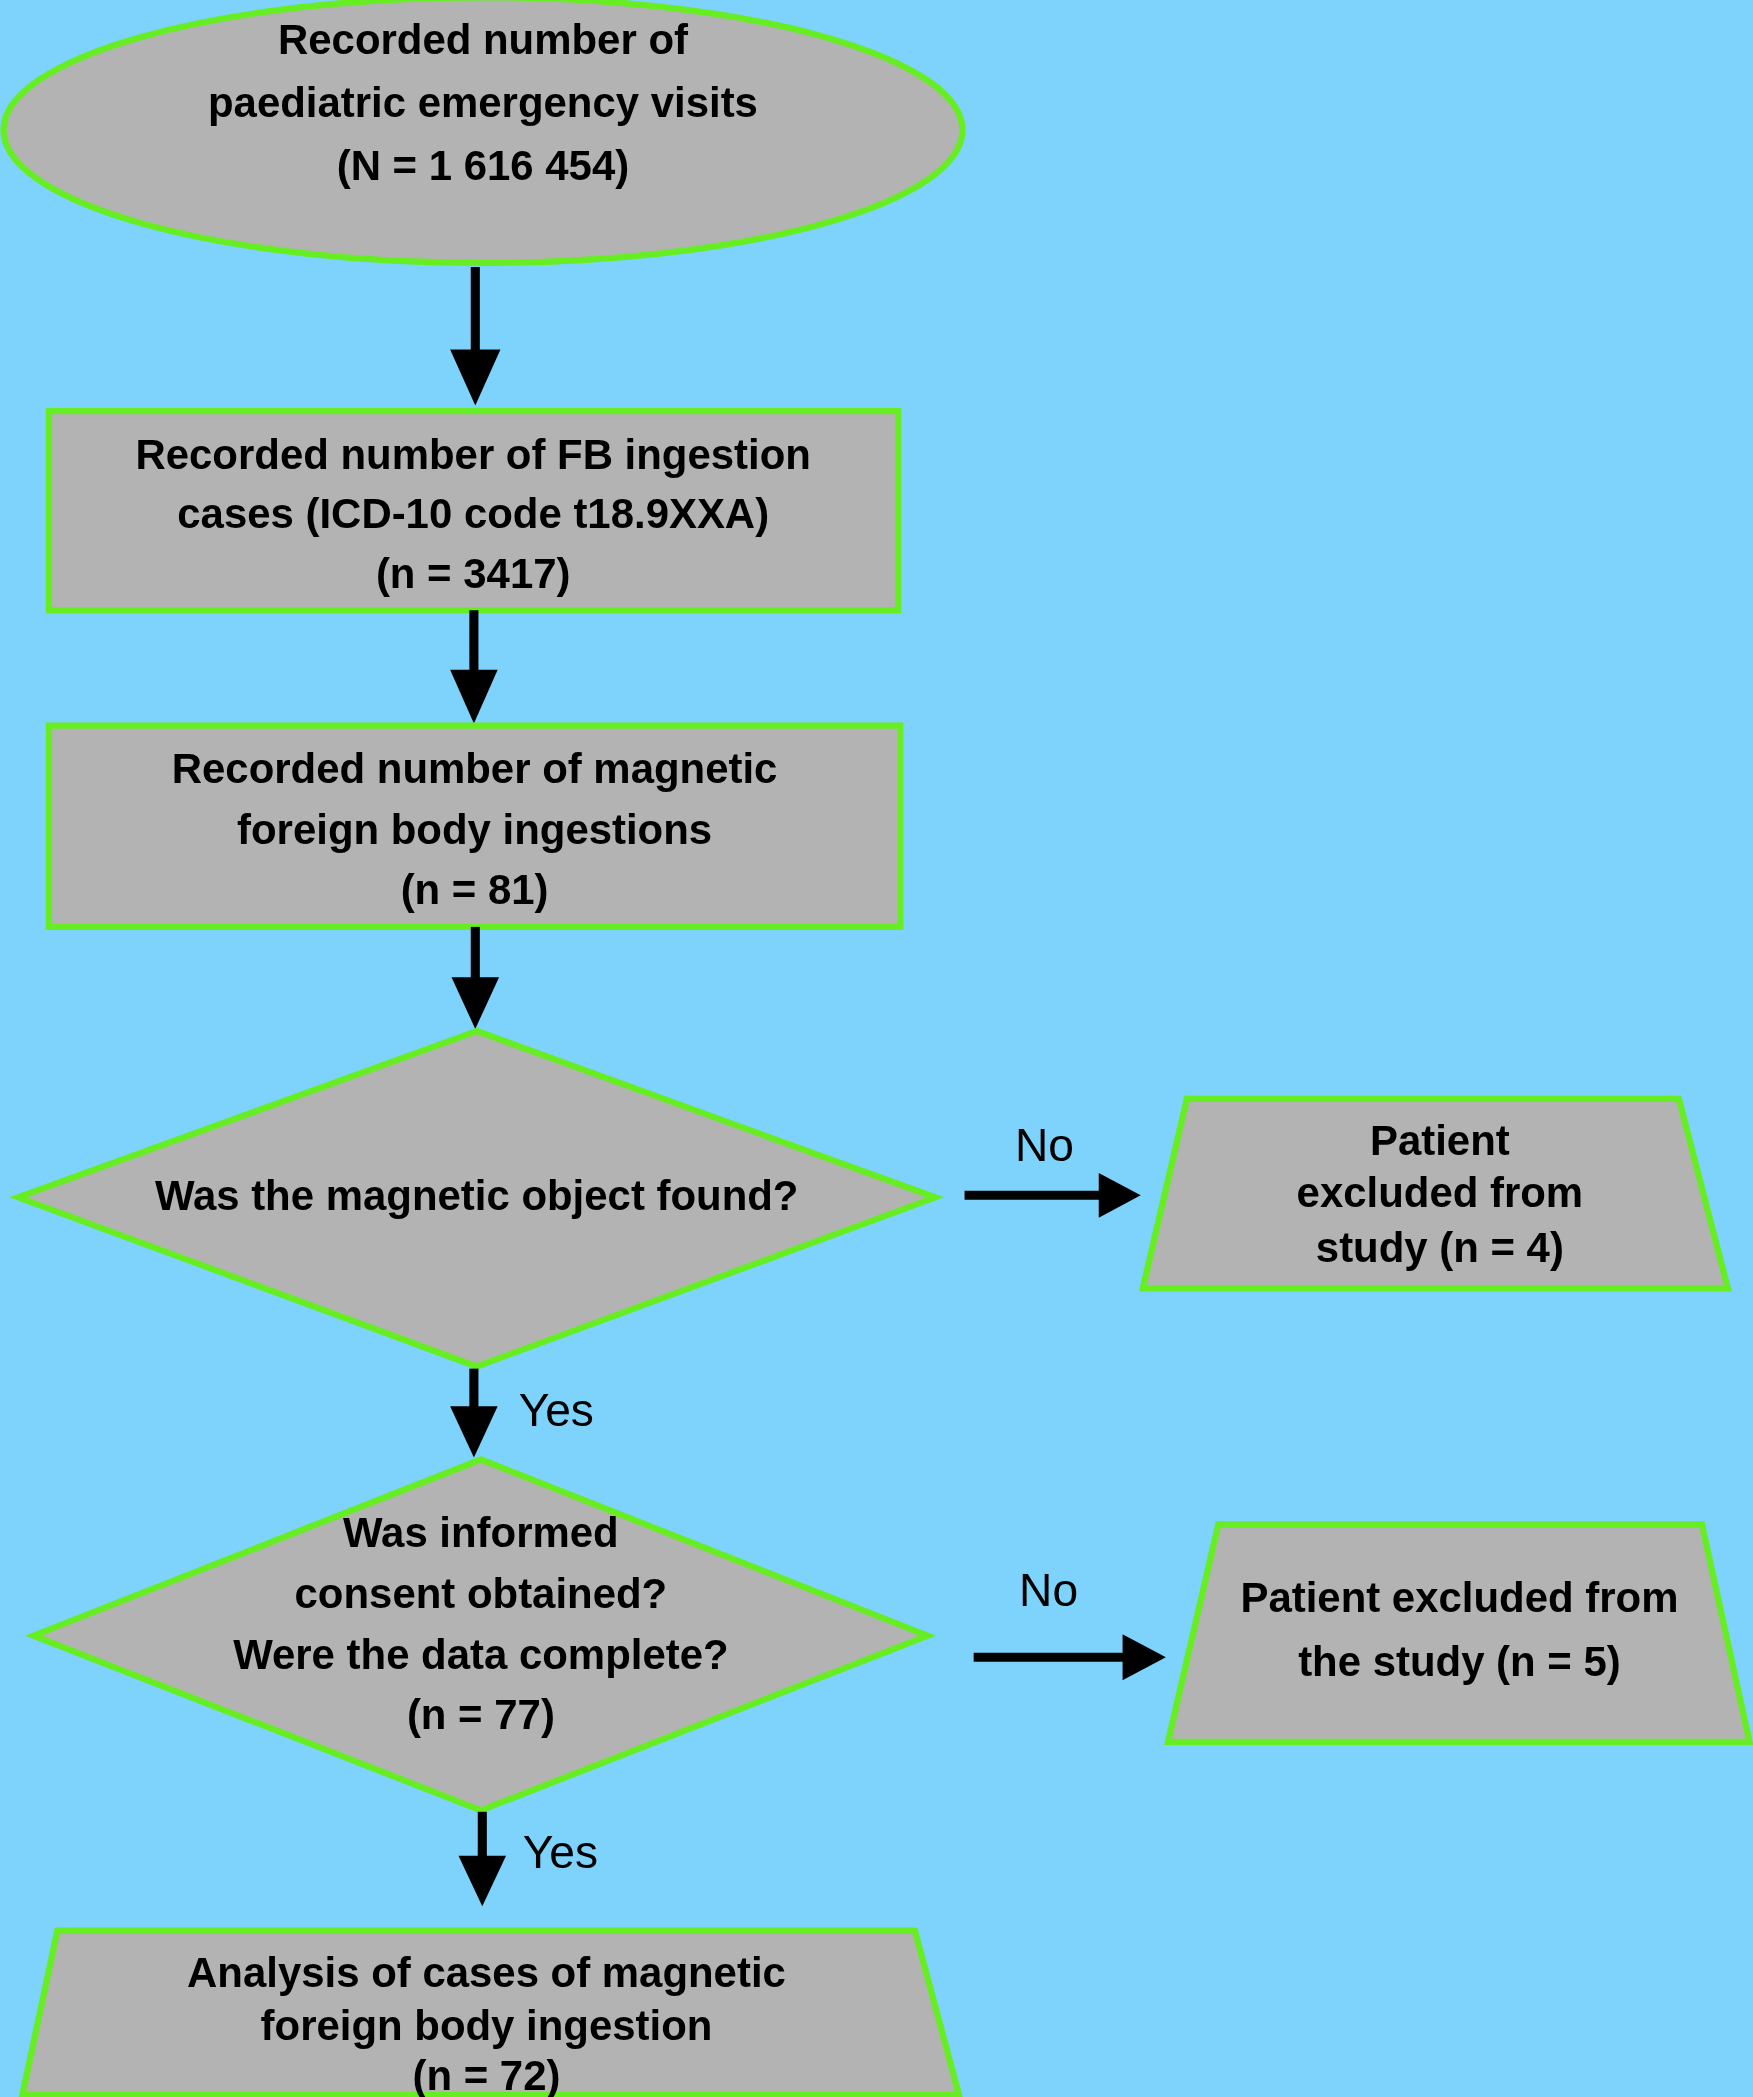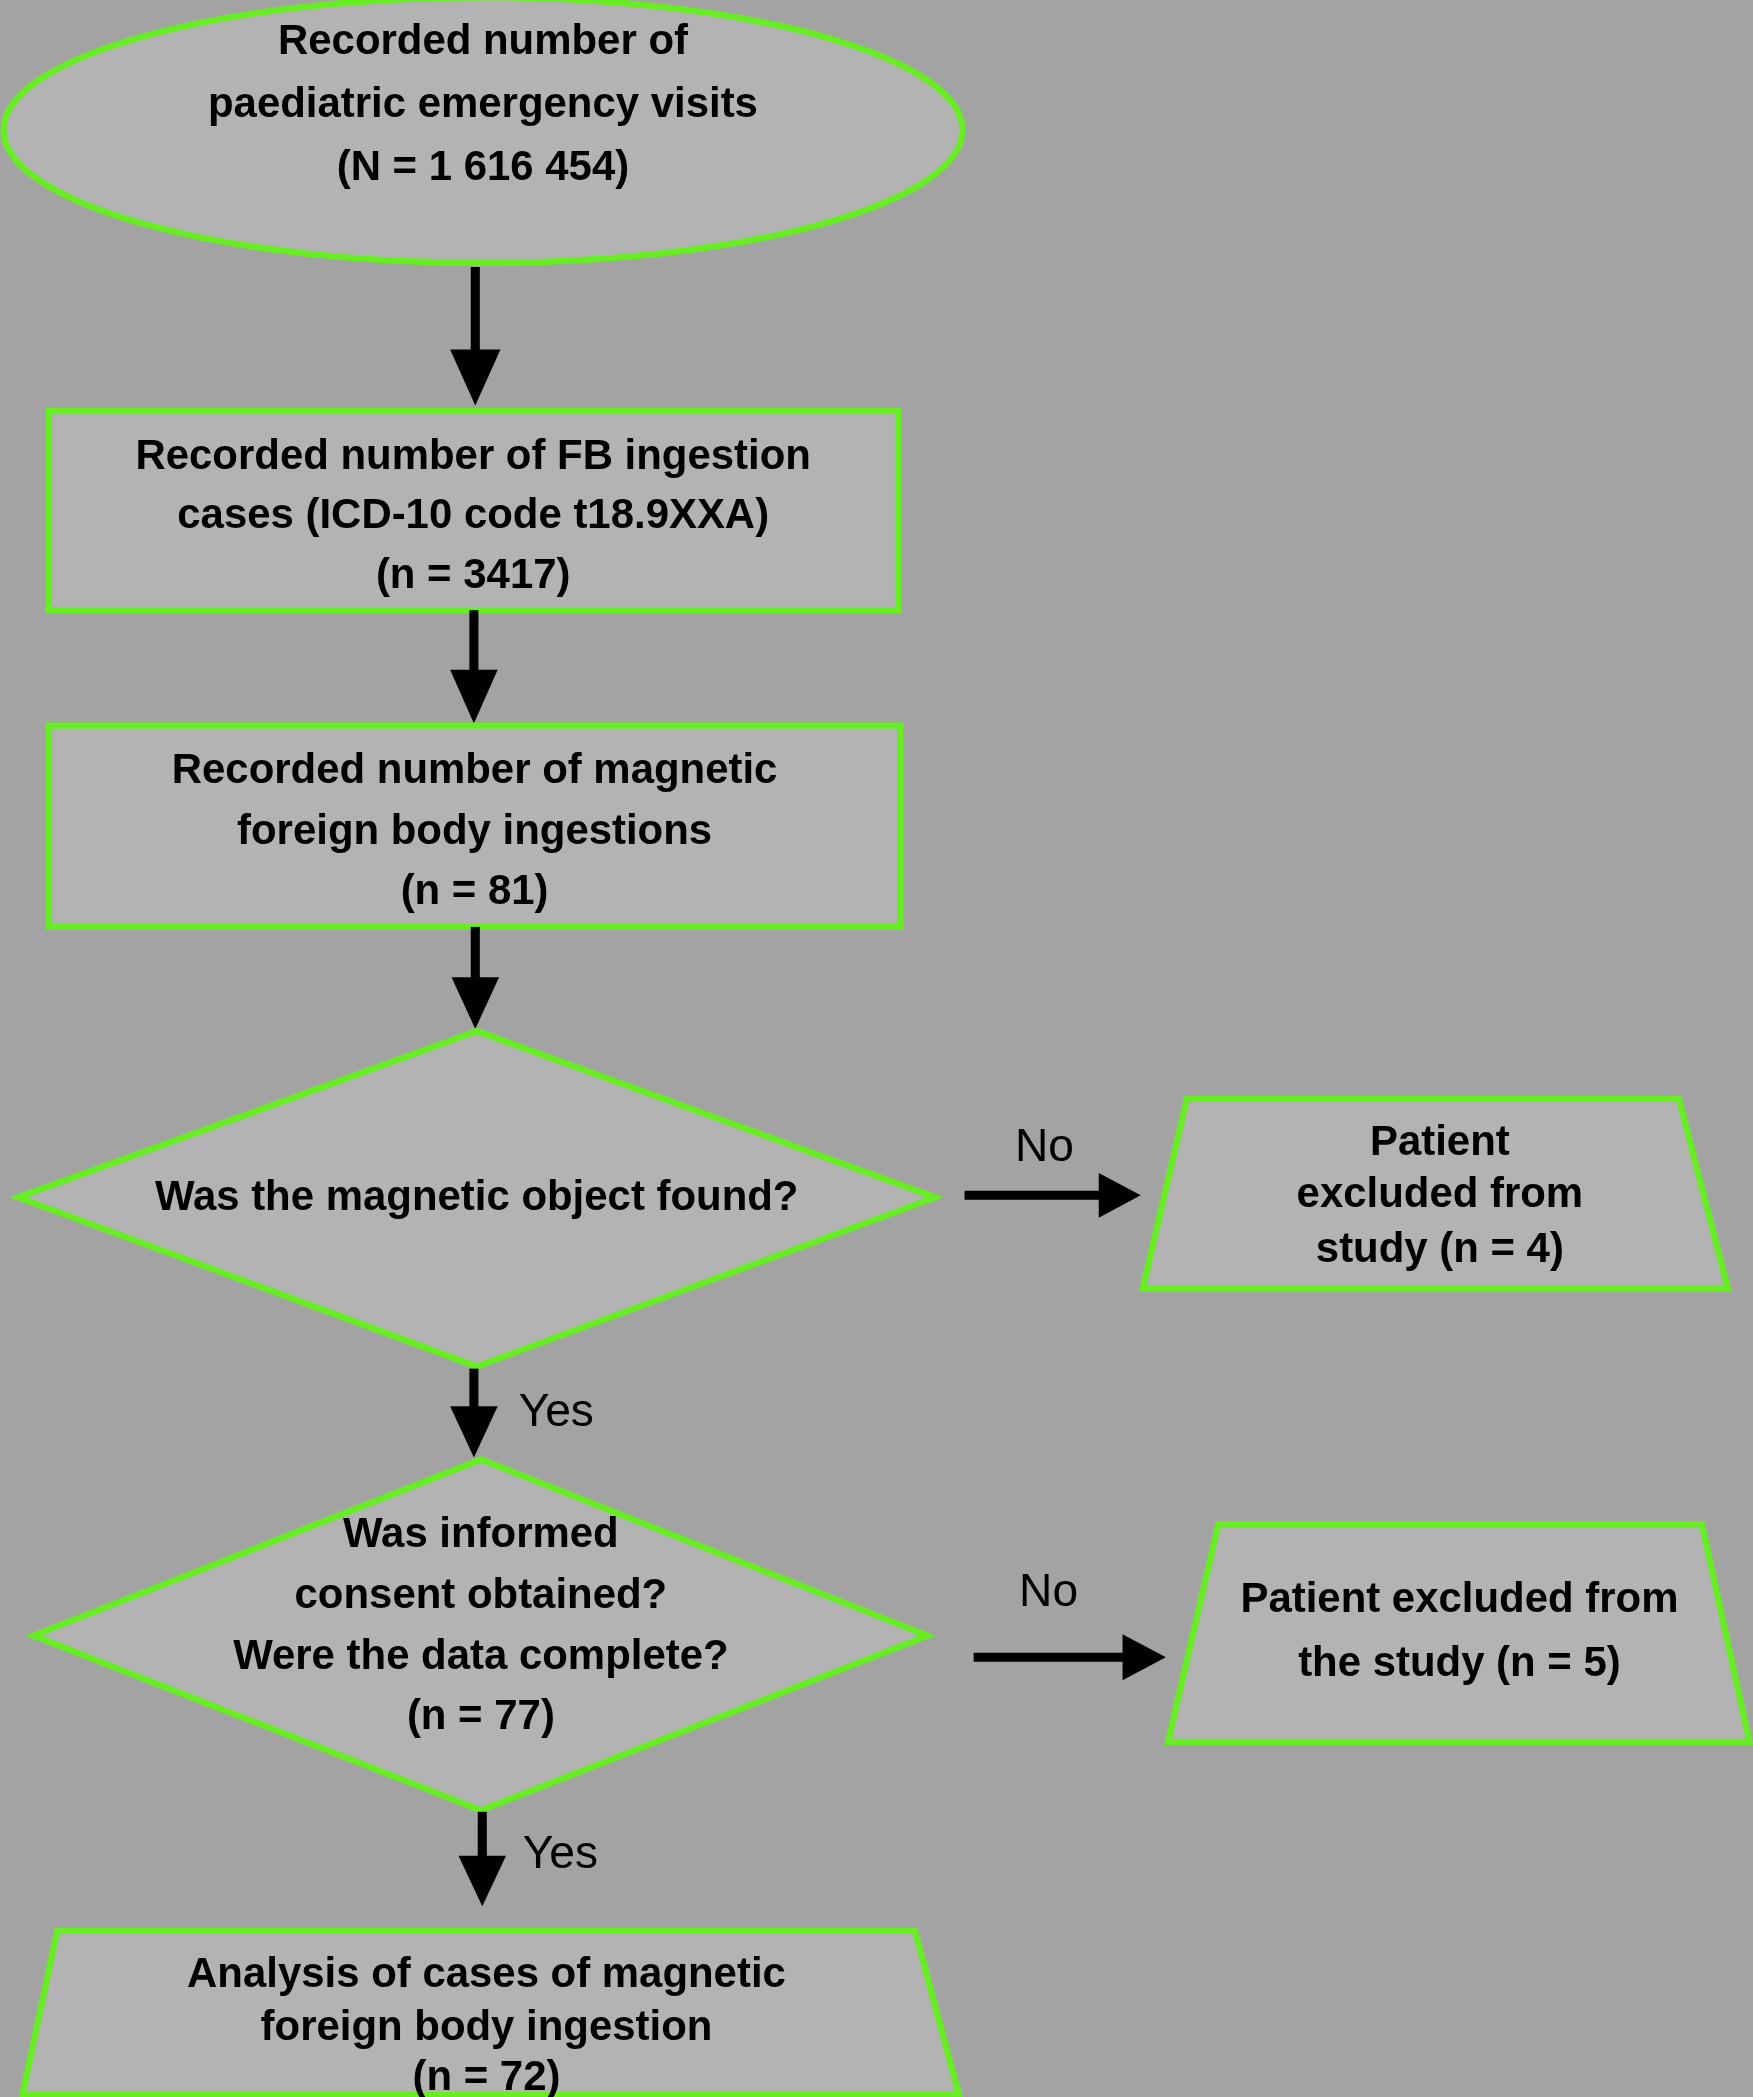--- a/index.html
+++ b/index.html
@@ -4,21 +4,21 @@
 <style>
   html, body {
     margin: 0;
     padding: 0;
     background: #ffffff;
   }
   #page {
     position: relative;
     width: 1753px;
     height: 2097px;
-    background: #a3a3a3;
+    background: #7dd3fc;
     overflow: hidden;
     font-family: "Liberation Sans", sans-serif;
   }
   svg.flow {
     position: absolute;
     left: 0;
     top: 0;
     width: 1753px;
     height: 2097px;
     display: block;

